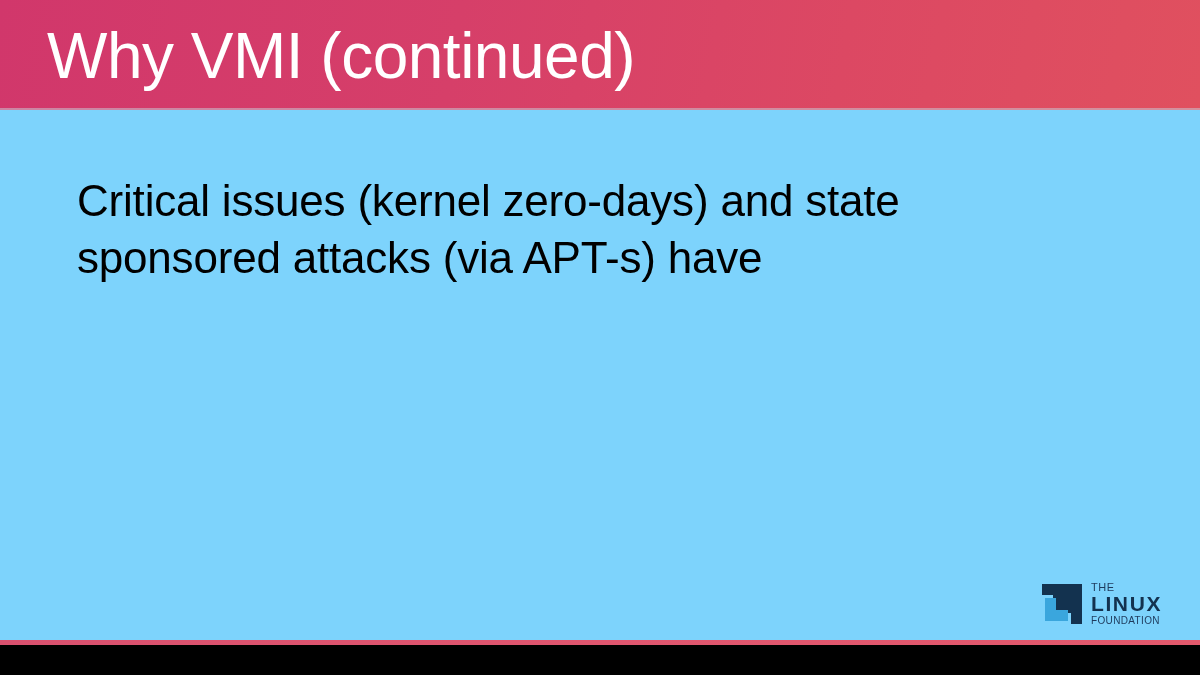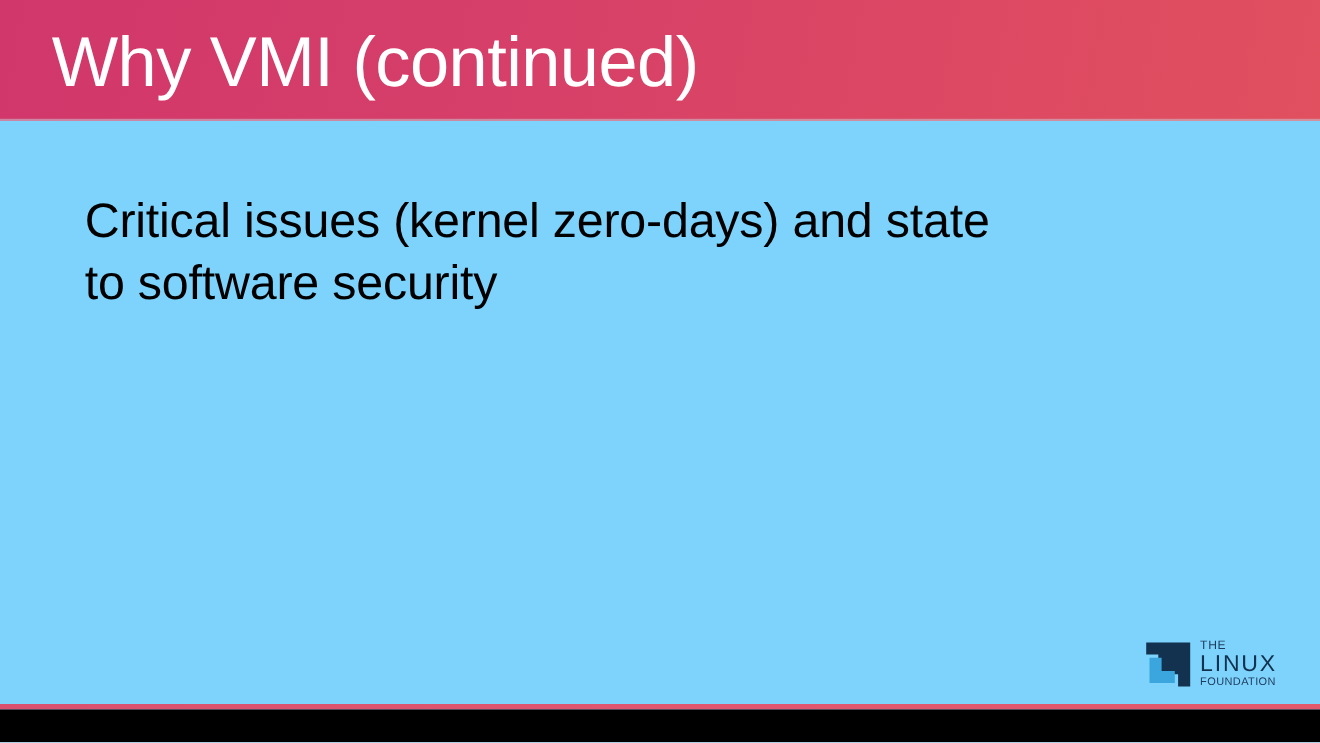--- a/index.html
+++ b/index.html
@@ -95,21 +95,21 @@
     font-family: "Liberation Sans", sans-serif;
     font-size: 11px;
     font-weight: 400;
     letter-spacing: 0.6px;
     color: #1e3a5c;
     line-height: 12px;
   }
   .lf-linux {
     font-family: "Liberation Sans", sans-serif;
     font-size: 21px;
-    font-weight: 400;
+    font-weight: 700;
     letter-spacing: 1.6px;
     color: #13324f;
     line-height: 21px;
   }
   .lf-foundation {
     font-family: "Liberation Sans", sans-serif;
     font-size: 10px;
     font-weight: 400;
     letter-spacing: 0.35px;
     color: #1e3a5c;
@@ -139,21 +139,21 @@
 
 <div class="slide">
 
   <div class="slide-header">
     <h1 class="slide-title">Why VMI (continued)</h1>
   </div>
   <div class="header-hairline"></div>
 
   <div class="slide-body">
     <div class="body-line">Critical issues (kernel zero-days) and state</div>
-    <div class="body-line">to software security</div>
+    <div class="body-line">sponsored attacks (via APT-s) have</div>
   </div>
 
   <div class="lf-logo">
     <svg class="lf-mark" viewBox="0 0 44 44">
 
       <path d="M2 2 H42 V42 H31 V31 H13 V13 H2 Z" fill="#13324f"></path>
 
       <path d="M5 16 H16 V28 H28 V39 H5 Z" fill="#3aa6dd"></path>
     </svg>
     <div class="lf-wordmark">

